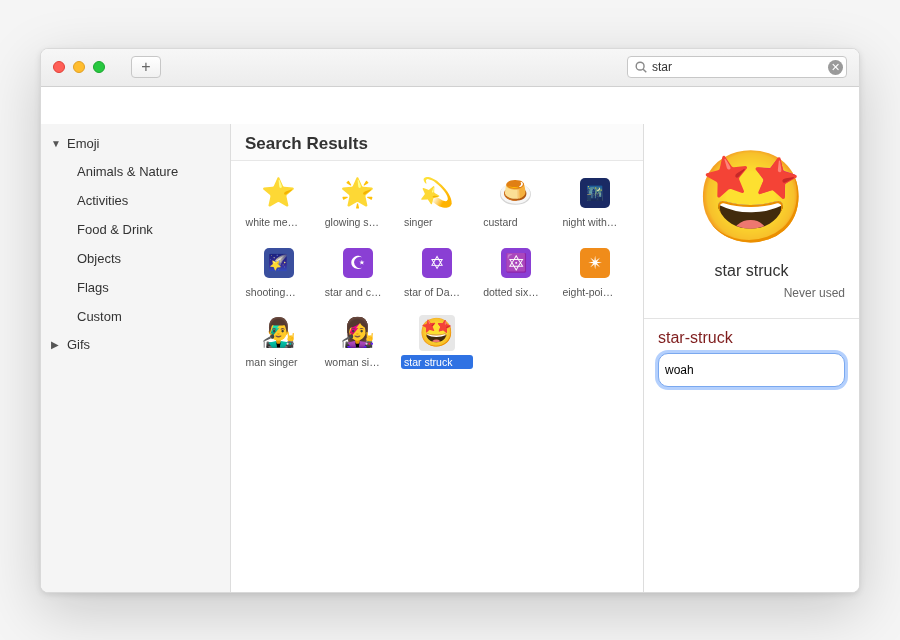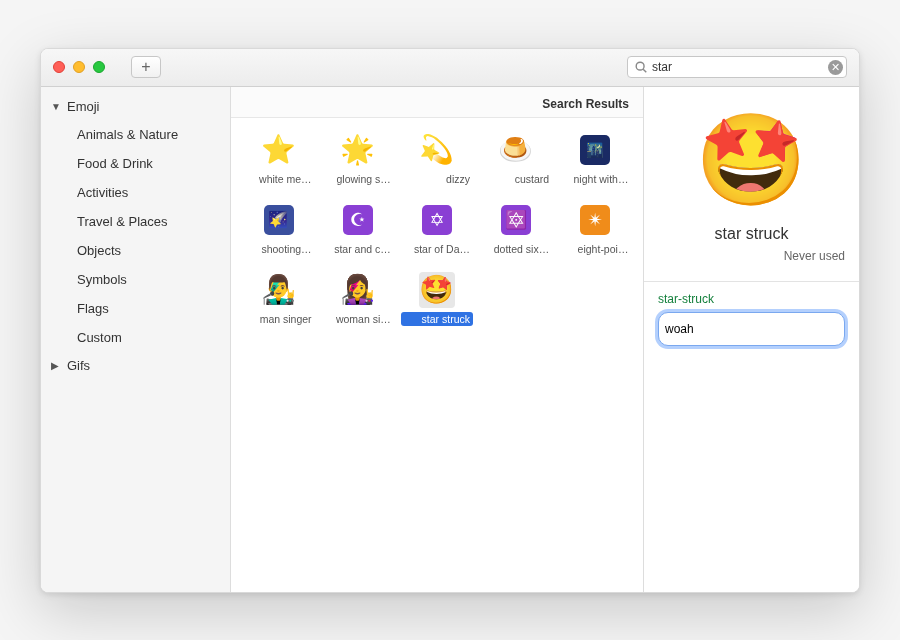--- a/index.html
+++ b/index.html
@@ -57,80 +57,79 @@
     background: transparent; color: #333;
   }
   .search-icon { position: absolute; left: 6px; top: 3px; width: 14px; height: 14px; }
   .clear-btn {
     position: absolute; right: 3px; top: 3px;
     width: 15px; height: 15px; border-radius: 50%; background: #9a9a9a;
     display: flex; align-items: center; justify-content: center;
     color: #fff; font-size: 11px; line-height: 1;
     cursor: pointer;
   }
-  .body { flex: 1; display: flex; min-height: 0; }
+  .body { flex: 1; display: flex; min-height: 0; margin-top: 37px; }
   
   .sidebar {
     width: 190px; background: #f5f5f5; border-right: 1px solid #ddd;
     padding: 6px 0; font-size: 13px; color: #333;
   }
   .sb-group { display: flex; align-items: center; padding: 6px 10px; gap: 6px; cursor: default; }
   .sb-group .arrow { width: 10px; display: inline-block; color: #555; font-size: 10px; }
   .sb-group.expanded .arrow::before { content: "▼"; }
   .sb-group.collapsed .arrow::before { content: "▶"; }
   .sb-item { padding: 7px 10px 7px 36px; cursor: default; }
   
   .results {
     flex: 1; border-right: 1px solid #ddd; display: flex; flex-direction: column;
     min-width: 0;
   }
   .results-header {
-    font-size: 12px; font-weight: 600; color: #333;
+    font-size: 17px; font-weight: 600; color: #333;
     padding: 10px 14px 6px; border-bottom: 1px solid #e7e7e7;
     background: #fbfbfb;
-    text-align: right;
   }
   .grid {
     padding: 14px 10px; display: grid;
     grid-template-columns: repeat(5, 1fr);
     gap: 16px 4px;
     align-content: start;
   }
   .cell {
     display: flex; flex-direction: column; align-items: center;
     font-size: 10.5px; color: #555; width: 72px; margin: 0 auto;
     cursor: default;
   }
   .glyph-box {
     width: 36px; height: 36px; display: flex; align-items: center; justify-content: center;
     font-size: 28px; border-radius: 4px; margin-bottom: 4px;
   }
   .cell.selected .glyph-box { background: #e7e7e7; }
   .label {
-    width: 100%; text-align: right; white-space: nowrap; overflow: hidden;
+    width: 100%; text-align: left; white-space: nowrap; overflow: hidden;
     text-overflow: ellipsis; padding: 1px 3px; border-radius: 3px;
   }
   .cell.selected .label { background: #2f72e3; color: #fff; }
   
   .tile { width: 30px; height: 30px; border-radius: 5px; display:flex;align-items:center;justify-content:center; font-size:18px; }
   .tile.purple { background: #8a3fd4; color: #fff; }
   .tile.orange { background: #f08c1a; color: #fff; }
   .tile.night { background: #1a2a64; color: #e8d25b; font-size:14px; }
   .tile.sky { background: #3a4f9e; color: #ffd860; font-size:16px; }
   
   .detail {
     width: 215px; background: #fff; display: flex; flex-direction: column;
     padding: 14px 14px;
   }
   .preview { display:flex; align-items:center; justify-content:center; height: 120px; }
   .preview .emoji { font-size: 90px; }
   .detail-title { text-align:center; font-size: 16px; color:#333; margin-top: 4px; }
   .detail-sub { text-align:right; font-size: 12px; color:#666; margin-top: 6px; }
   .detail-sep { height: 1px; background:#e3e3e3; margin: 18px -14px 10px; }
-  .keyword-label { font-size: 12px; color:#15803d; margin-bottom: 6px; }
+  .keyword-label { font-size: 16px; color:#7f1d1d; margin-bottom: 6px; }
   .keyword-input {
     width: 100%; height: 25px; border: 1px solid #c8c8c8; border-radius: 10px;
     padding: 16px 6px; font-size: 12px; outline: none;
     box-shadow: 0 0 0 3px rgba(88,151,251,0.45);
     border-color: #7aa8ef;
   }
 </style>
 </head>
 <body>
 
@@ -159,25 +158,23 @@
   </div>
 
   <div class="body">
 
     <div class="sidebar">
       <div class="sb-group expanded">
         <span class="arrow"></span>
         <span>Emoji</span>
       </div>
       <div class="sb-item"><span>Animals &amp; Nature</span></div>
+      <div class="sb-item"><span>Activities</span></div>
       <div class="sb-item"><span>Food &amp; Drink</span></div>
-      <div class="sb-item"><span>Activities</span></div>
-      <div class="sb-item"><span>Travel &amp; Places</span></div>
       <div class="sb-item"><span>Objects</span></div>
-      <div class="sb-item"><span>Symbols</span></div>
       <div class="sb-item"><span>Flags</span></div>
       <div class="sb-item"><span>Custom</span></div>
 
       <div class="sb-group collapsed">
         <span class="arrow"></span>
         <span>Gifs</span>
       </div>
     </div>
 
     <div class="results">
@@ -186,21 +183,21 @@
           <div class="cell">
             <div class="glyph-box">⭐</div>
             <div class="label">white me…</div>
           </div>
           <div class="cell">
             <div class="glyph-box">🌟</div>
             <div class="label">glowing s…</div>
           </div>
           <div class="cell">
             <div class="glyph-box">💫</div>
-            <div class="label">dizzy</div>
+            <div class="label">singer</div>
           </div>
           <div class="cell">
             <div class="glyph-box">🍮</div>
             <div class="label">custard</div>
           </div>
           <div class="cell">
             <div class="glyph-box">
               <div class="tile night">🌃</div>
             </div>
             <div class="label">night with…</div>

